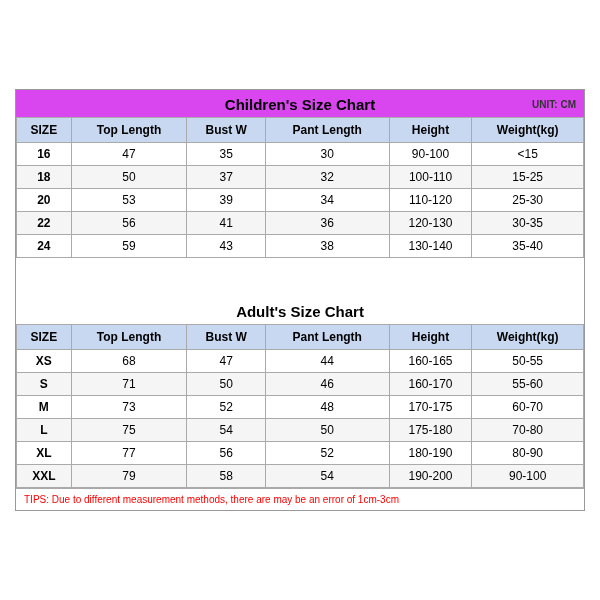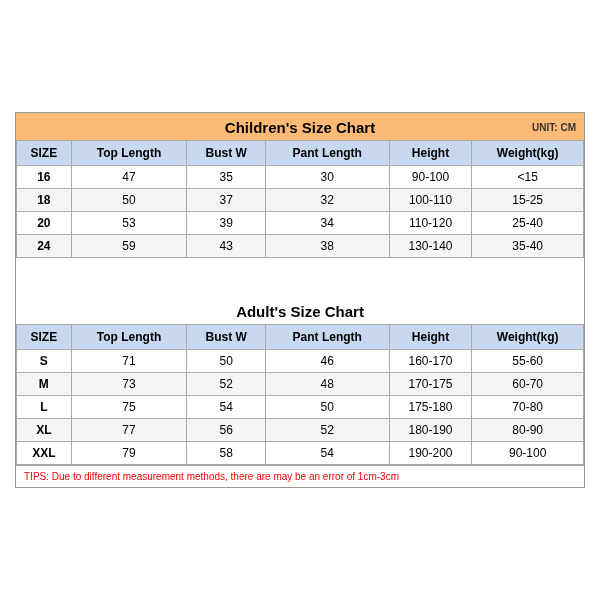--- a/index.html
+++ b/index.html
@@ -16,21 +16,21 @@
     .chart-container {
       width: 570px;
       border: 1.5px solid #999;
       background: #fff;
     }
     .section-title {
       text-align: center;
       font-weight: bold;
       font-size: 15px;
       padding: 6px 4px 4px 4px;
-      background: #fdba74;
+      background: #d946ef;
       position: relative;
     }
     .unit-label {
       position: absolute;
       right: 8px;
       top: 50%;
       transform: translateY(-50%);
       font-size: 10px;
       font-weight: bold;
       color: #333;
@@ -117,21 +117,29 @@
           <td>32</td>
           <td>100-110</td>
           <td>15-25</td>
         </tr>
         <tr>
           <td class="size-col">20</td>
           <td>53</td>
           <td>39</td>
           <td>34</td>
           <td>110-120</td>
-          <td>25-40</td>
+          <td>25-30</td>
+        </tr>
+        <tr>
+          <td class="size-col">22</td>
+          <td>56</td>
+          <td>41</td>
+          <td>36</td>
+          <td>120-130</td>
+          <td>30-35</td>
         </tr>
         <tr>
           <td class="size-col">24</td>
           <td>59</td>
           <td>43</td>
           <td>38</td>
           <td>130-140</td>
           <td>35-40</td>
         </tr>
       </tbody>
@@ -146,20 +154,28 @@
       <tr>
         <th>SIZE</th>
         <th>Top Length</th>
         <th>Bust W</th>
         <th>Pant Length</th>
         <th>Height</th>
         <th>Weight(kg)</th>
       </tr>
     </thead>
     <tbody id="adults-tbody">
+    <tr>
+          <td class="size-col">XS</td>
+          <td>68</td>
+          <td>47</td>
+          <td>44</td>
+          <td>160-165</td>
+          <td>50-55</td>
+        </tr>
         <tr>
           <td class="size-col">S</td>
           <td>71</td>
           <td>50</td>
           <td>46</td>
           <td>160-170</td>
           <td>55-60</td>
         </tr>
         <tr>
           <td class="size-col">M</td>

